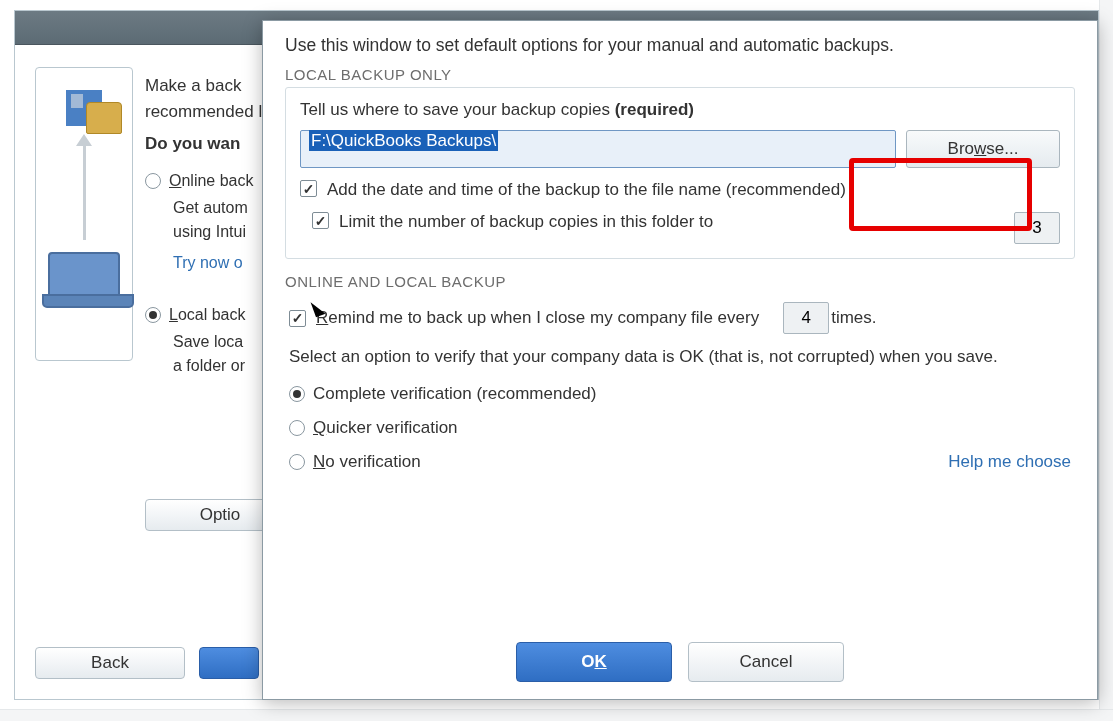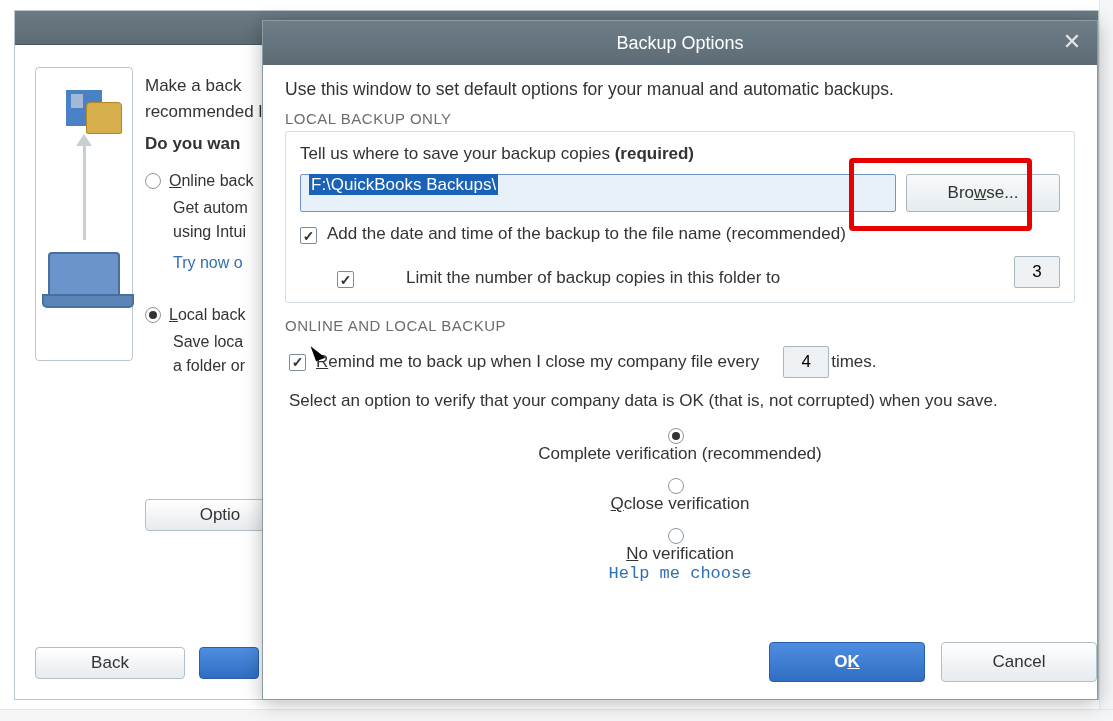--- a/index.html
+++ b/index.html
@@ -134,41 +134,41 @@
     width:154px; height:38px; border:1px solid #aab6be; border-radius:3px;
     background:linear-gradient(#f8fafb,#e5ebef); font-size:17px;
     display:flex; align-items:center; justify-content:center; cursor:pointer;
   }
   .highlight-red {
     position:absolute;
     border:5px solid #e60000;
     border-radius:4px;
     pointer-events:none;
   }
-  .chk-row { display:flex; align-items:flex-end; font-size:17px; margin-top:12px; }
-  .chk-row.indent { margin-left:37px;gap:42px; }
+  .chk-row { display:flex; align-items:flex-start; font-size:17px; margin-top:12px; }
+  .chk-row.indent { margin-left:12px; }
   .checkbox {
     width:17px; height:17px; border:1px solid #7e8c95; background:#fff; margin-right:10px; display:inline-flex; align-items:center; justify-content:center; border-radius:2px;
   }
   .checkbox.checked::after { content:"✓"; font-size:14px; color:#333; line-height:1; font-weight:bold; }
   .num-input {
     width:46px; height:32px; border:1px solid #aab6be; background:#eef1f3; font-size:17px; text-align:center; margin-left:12px; border-radius:2px;
   }
   .online-section { padding:0 4px; }
   .remind-row { display:flex; align-items:center; font-size:17px; margin:12px 0 10px 0; gap:2px; }
   .cursor-arrow {
     position:absolute; width:0; height:0;
     border-left:0 solid transparent; border-right:10px solid transparent; border-bottom:16px solid #000;
     transform: rotate(-20deg);
   }
   .verify-intro { font-size:17px; line-height:1.55; margin:8px 0 14px 0; }
-  .radio-row { display:flex; align-items:center; font-size:17px; margin:14px 0;flex-direction:column; }
-  .help-link { color:#2f6fb3; float:right; font-size:17px; cursor:pointer;font-family:Liberation Mono, monospace; }
+  .radio-row { display:flex; align-items:center; font-size:17px; margin:14px 0; }
+  .help-link { color:#2f6fb3; float:right; font-size:17px; cursor:pointer; }
   .modal-footer {
-    height:74px; border-top:0; display:flex; justify-content:flex-end; align-items:center; gap:16px;
+    height:74px; border-top:0; display:flex; justify-content:center; align-items:center; gap:16px;
   }
   .modal-footer .btn { min-width:156px; height:40px; font-size:17px; }
   .faint-scrolls {
     position:absolute; right:0; top:0; width:14px; height:721px; background:#f4f5f6; border-left:1px solid #e5e8ea;
   }
   .faint-scrolls-h {
     position:absolute; left:0; bottom:0; height:12px; width:1113px; background:#f4f5f6; border-top:1px solid #e5e8ea;
   }
 </style>
 </head>
@@ -227,26 +227,20 @@
 
   <div class="bg-footer">
     <div class="btn" style="min-width:150px">
       <span>Back</span>
     </div>
     <div class="btn primary" style="min-width:60px; width:60px"></div>
   </div>
 </div>
 
 <div class="modal">
-  <div class="modal-titlebar">
-    <span>Backup Options</span>
-    <div class="modal-close">
-      <span>✕</span>
-    </div>
-  </div>
 
   <div class="modal-body">
     <div class="modal-intro">Use this window to set default options for your manual and automatic backups.</div>
 
     <div class="section-label">LOCAL BACKUP ONLY</div>
     <div class="groupbox">
       <div class="tell-us">
         <span>Tell us where to save your backup copies </span><span class="req">(required)</span>
       </div>
       <div class="path-row" style="position:relative">
@@ -289,21 +283,21 @@
 
       <div class="verify-intro">Select an option to verify that your company data is OK (that is, not corrupted) when you save.</div>
 
       <div class="radio-row">
         <span class="radio checked"></span>
         <span>Complete verification (recommended)</span>
       </div>
       <div class="radio-row">
         <span class="radio"></span>
         <span>
-          <span class="underline-accel">Q</span><span>close verification</span>
+          <span class="underline-accel">Q</span><span>uicker verification</span>
         </span>
       </div>
       <div class="radio-row" style="margin-bottom:0">
         <span class="radio"></span>
         <span>
           <span class="underline-accel">N</span><span>o verification</span>
         </span>
         <span style="flex:1"></span>
         <span class="help-link">Help me choose</span>
       </div>

